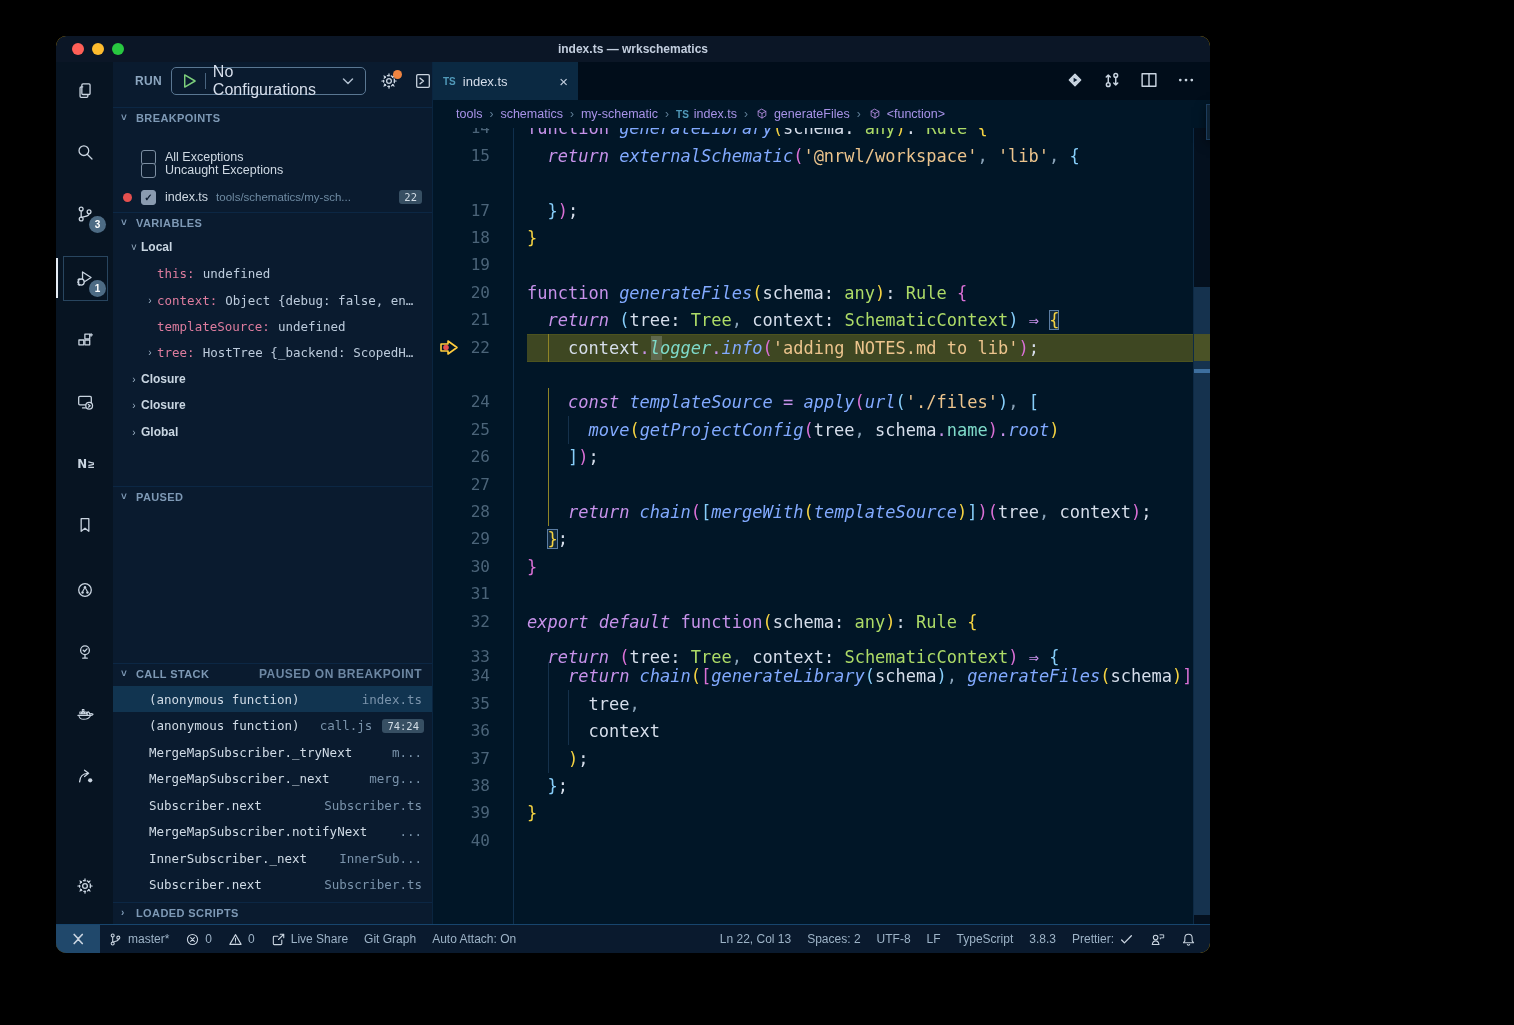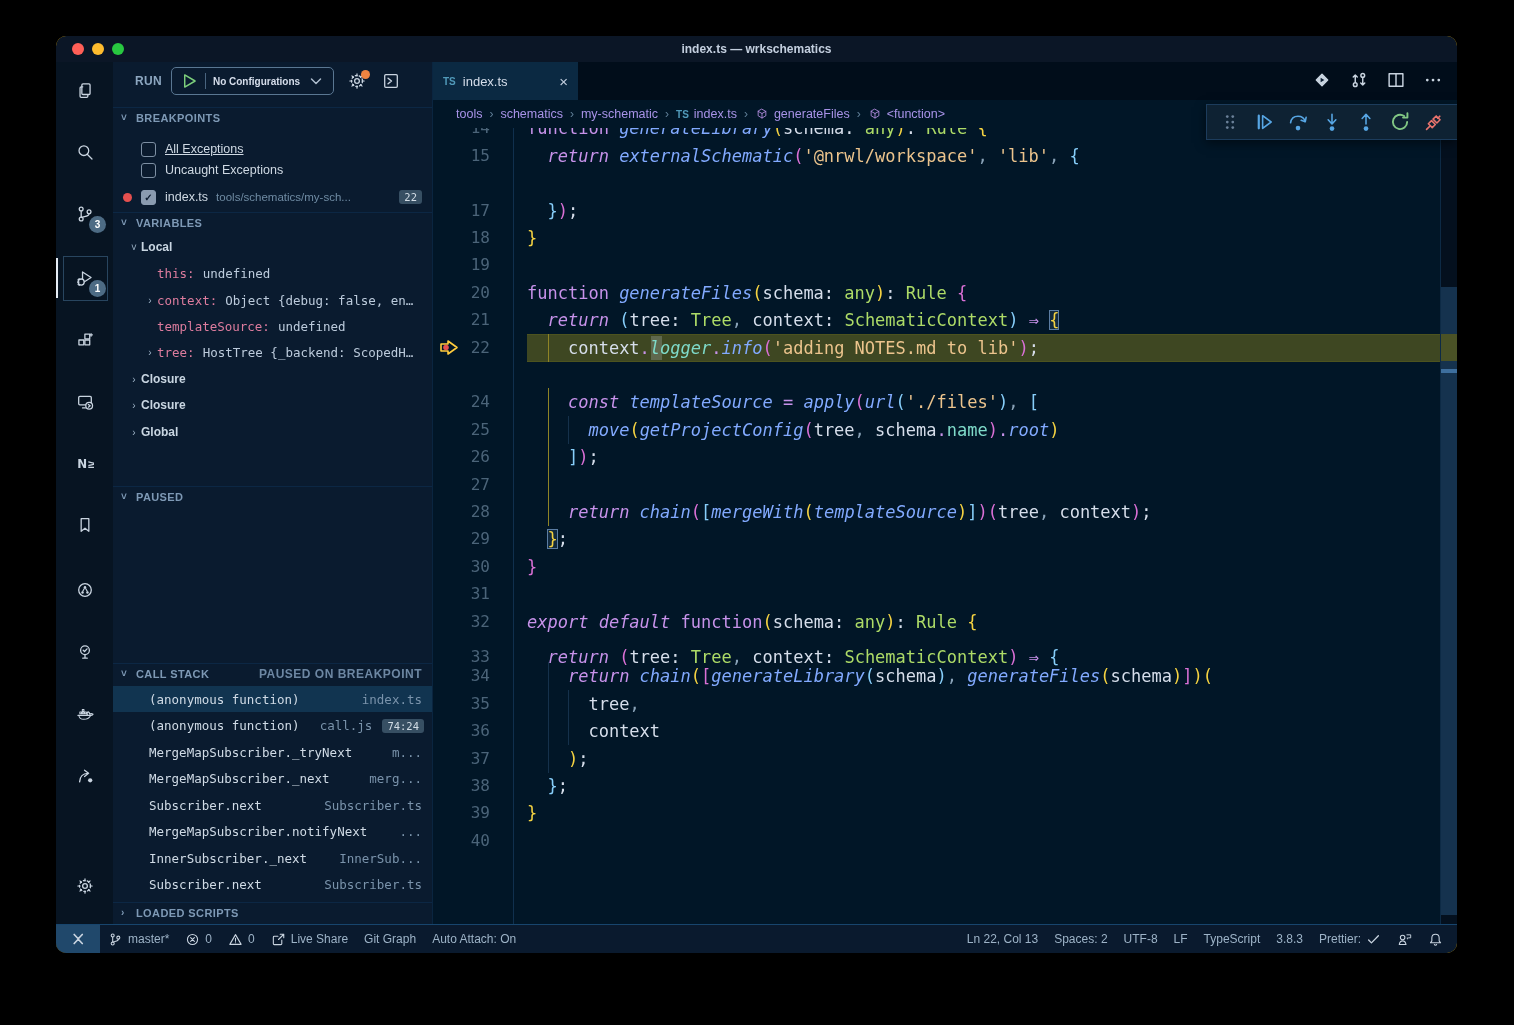--- a/index.html
+++ b/index.html
@@ -1,17 +1,17 @@
 <!DOCTYPE html>
 <html><head>
 <meta charset="utf-8">
 <style>
   html,body{margin:0;padding:0;background:#000;width:1514px;height:1025px;overflow:hidden;
     font-family:"Liberation Sans",sans-serif;-webkit-font-smoothing:antialiased;}
-  .win{position:absolute;left:56px;top:36px;width:1401px;height:917px;background:#eab308;
+  .win{position:absolute;left:56px;top:36px;width:1154px;height:917px;background:#eab308;
     border-radius:10px;overflow:hidden;box-shadow:0 20px 60px rgba(0,0,0,.8);}
   .titlebar{position:absolute;left:0;top:0;right:0;height:26px;background:#0b1626;
     display:flex;align-items:center;justify-content:center;}
   .title{font-size:12px;color:#c3cede;font-weight:bold;}
   .tl{position:absolute;top:7px;width:12px;height:12px;border-radius:50%;}
   .body{position:absolute;top:26px;left:0;right:0;bottom:29px;display:flex;}
   
   .abar{width:57px;background:#071422;position:relative;flex:none;}
   .aitem{position:absolute;left:0;width:57px;height:48px;display:flex;align-items:center;justify-content:center;color:#3f5a74;}
   .aitem svg{width:26px;height:26px;}
@@ -19,21 +19,21 @@
   .aitem.active:before{content:"";position:absolute;left:0;top:4px;bottom:4px;width:2px;background:#e6edf5;}
   .aitem.active .box{position:absolute;left:7px;top:2px;width:43px;height:43px;border:1px solid #28455f;}
   .abadge{position:absolute;right:7px;bottom:5px;min-width:17px;height:17px;border-radius:9px;background:#4d6b84;
     color:#fff;font-size:10px;font-weight:bold;display:flex;align-items:center;justify-content:center;}
   
   .sbar{width:319px;background:#0a1b2f;position:relative;flex:none;border-right:1px solid #0a2540;}
   .runrow{position:absolute;top:0;left:0;right:0;height:38px;display:flex;align-items:center;padding-left:22px;box-sizing:border-box;}
   .runlabel{font-size:12px;color:#8da7c0;font-weight:bold;letter-spacing:.3px;margin-right:9px;}
   .runpill{display:flex;align-items:center;height:26px;border:1px solid #5a7792;border-radius:5px;padding:0 8px;gap:7px;}
   .runpill .sep{width:1px;height:16px;background:#49647f;}
-  .runcfg{font-size:10px;color:#d6deeb;font-weight:bold;}
+  .runcfg{font-size:16px;color:#d6deeb;}
   .icnbtn{color:#c9d4e0;display:flex;align-items:center;justify-content:center;}
   .icnbtn svg{width:18px;height:18px;}
   .gearwrap{position:relative;margin-left:14px;}
   .odot{position:absolute;right:-4px;top:-2px;width:9px;height:9px;border-radius:50%;background:#ee8441;}
   .conbtn{margin-left:16px;}
   .sech{position:absolute;left:0;right:0;height:20px;display:flex;align-items:center;gap:5px;padding-left:8px;
     font-size:11px;font-weight:bold;letter-spacing:.4px;color:#7e99b5;border-top:1px solid #0c2744;box-sizing:border-box;}
   .sech .chev{font-size:10px;color:#7e99b5;width:10px;}
   .paused{position:absolute;right:10px;font-size:12px;letter-spacing:.5px;color:#6d87a3;}
   .srow{position:absolute;left:0;right:0;height:24px;display:flex;align-items:center;font-size:12.5px;color:#cfd9e3;}
@@ -266,21 +266,21 @@
               <rect x="2.4" y="2.4" width="11.2" height="11.2" rx="1"></rect>
               <path d="M5.4 5.6L8.4 8l-3 2.4" stroke-width="1.3"></path>
             </svg>
           </span>
       </div>
       <div id="sections">
           <div class="sech" style="top: 45px;">
             <span class="chev">˅</span>
             <span>BREAKPOINTS</span>
           </div>
-          <div class="srow" style="top: 75px; padding-left: 28px; text-decoration: underline;">
+          <div class="srow" style="top: 83px; padding-left: 28px;">
             <span class="cb"></span>
             <span style="margin-left: 9px;">All Exceptions</span>
           </div>
           <div class="srow" style="top: 96px; padding-left: 28px;">
             <span class="cb"></span>
             <span style="margin-left: 9px;">Uncaught Exceptions</span>
           </div>
           <div class="srow" style="top: 123px; padding-left: 10px;">
             <span class="bpdot"></span>
             <span style="width: 9px; flex: 0 0 auto;"></span>

